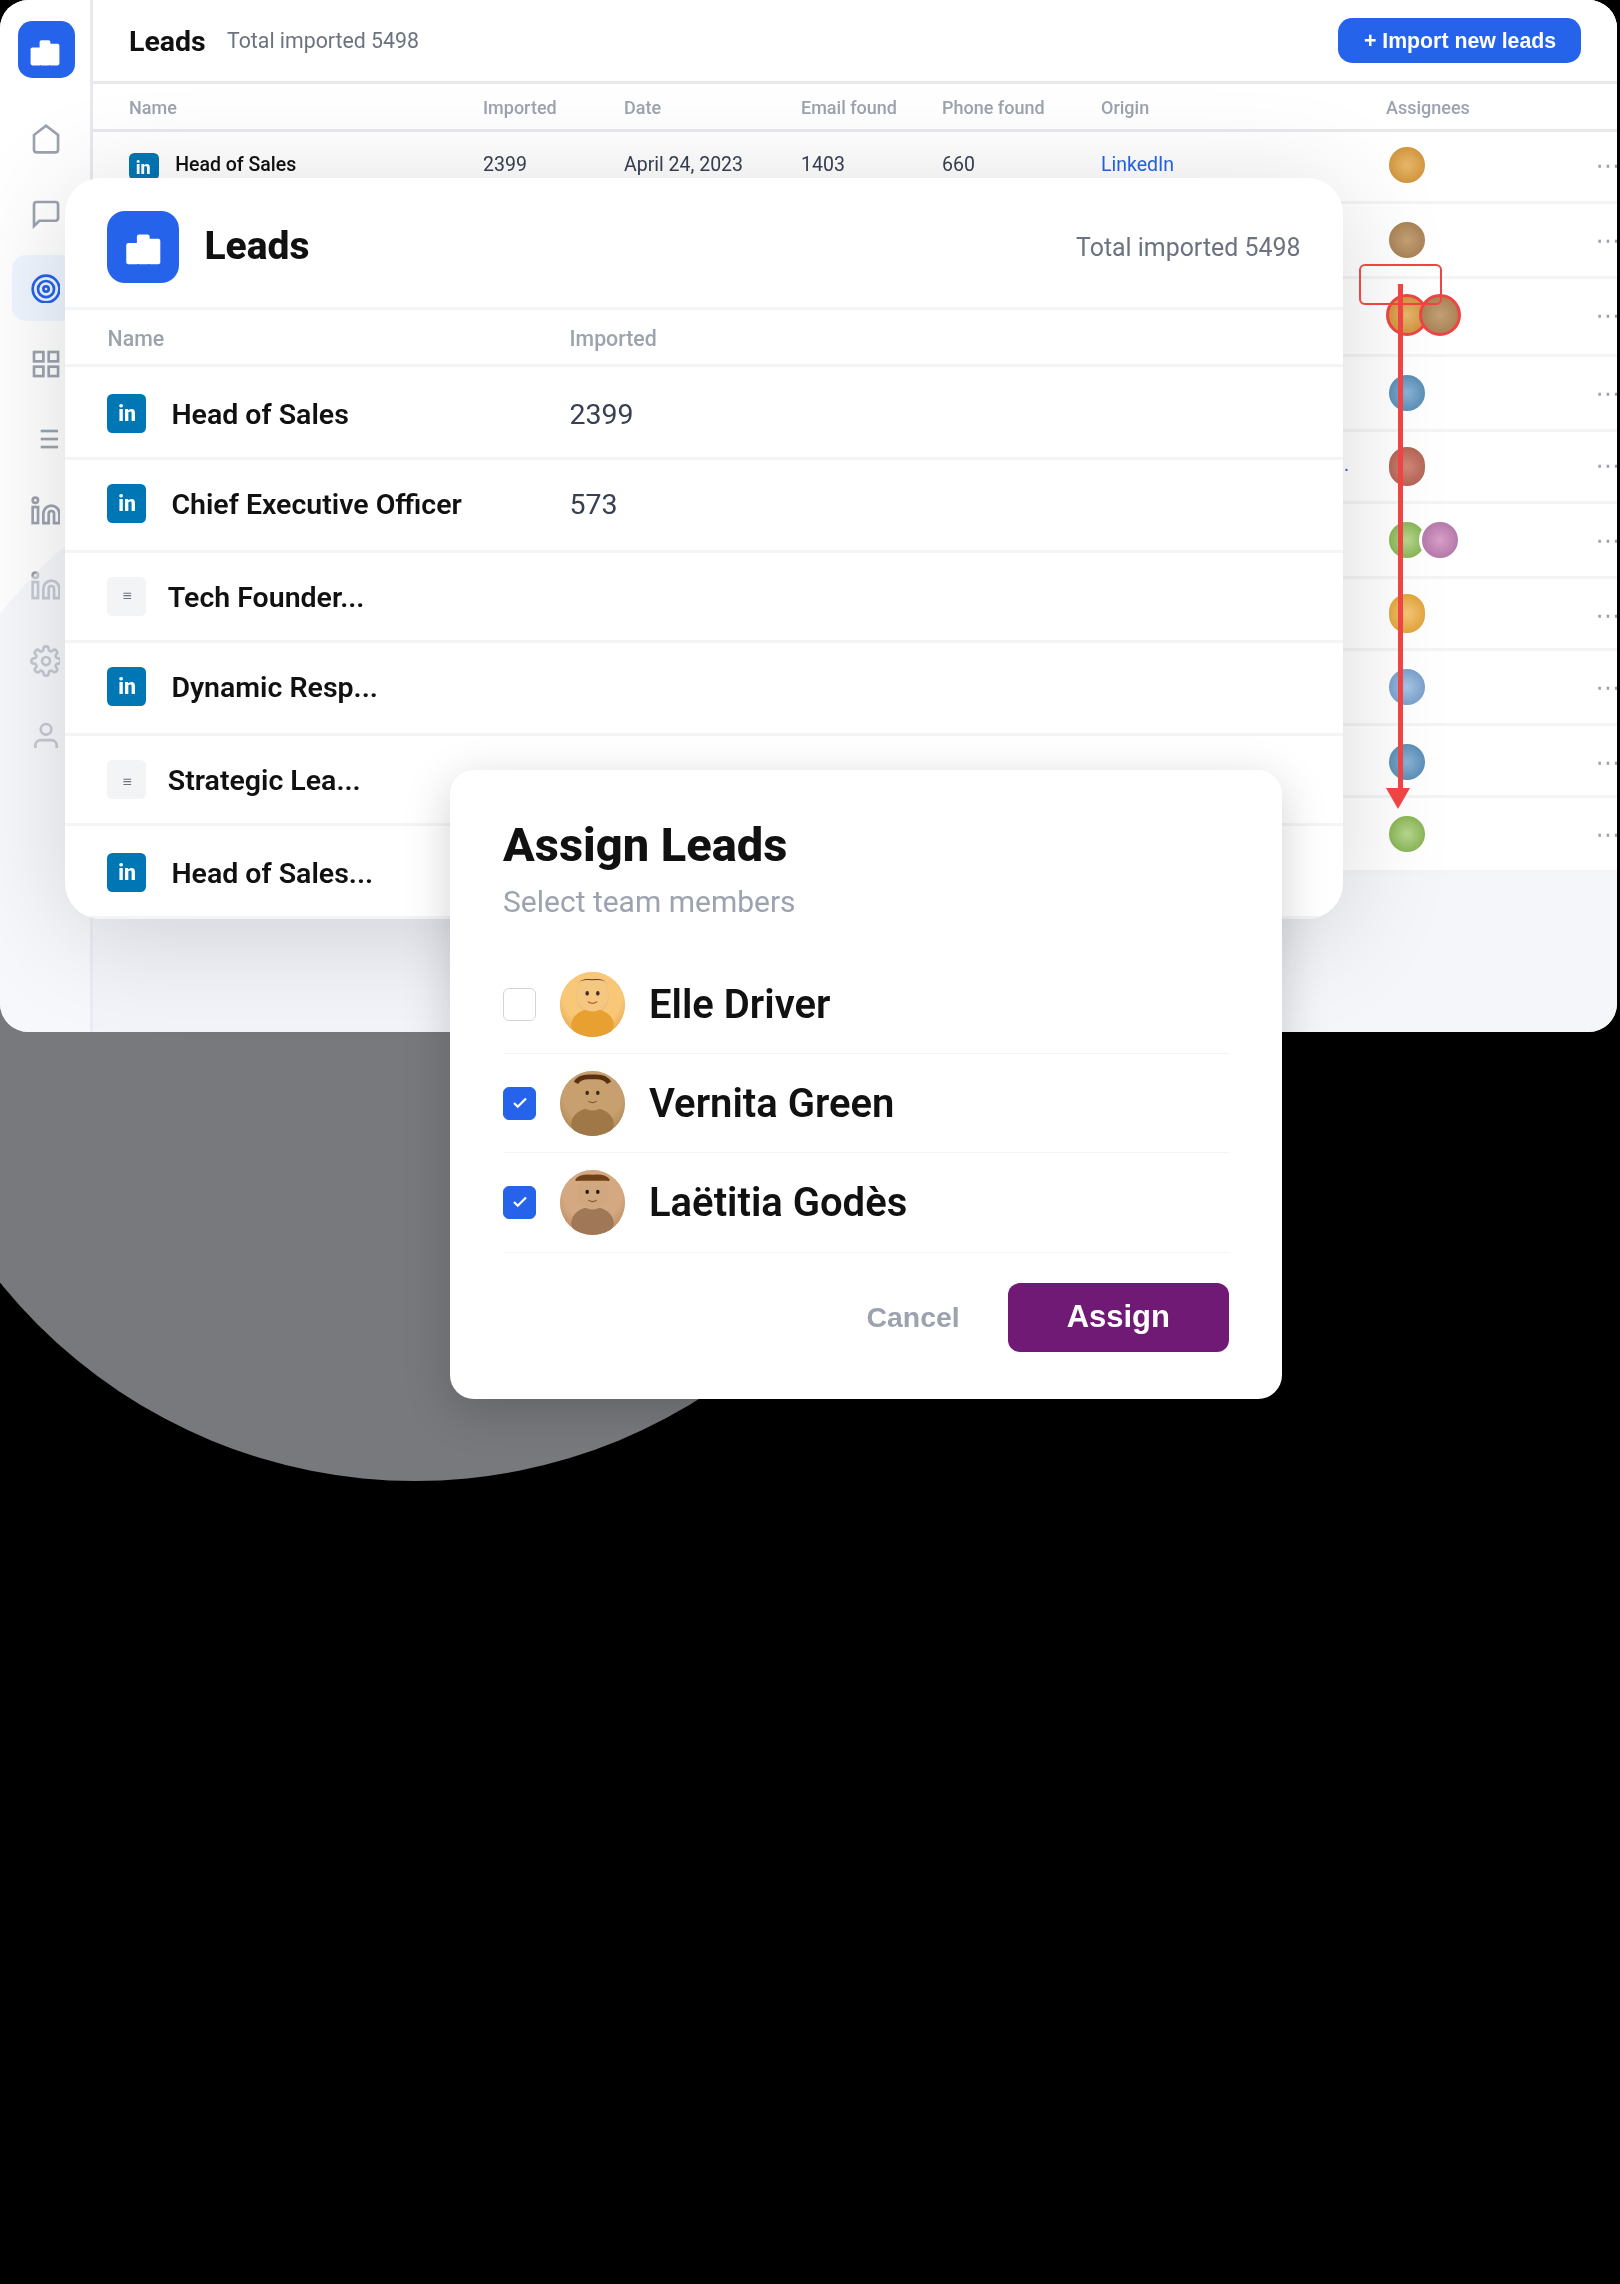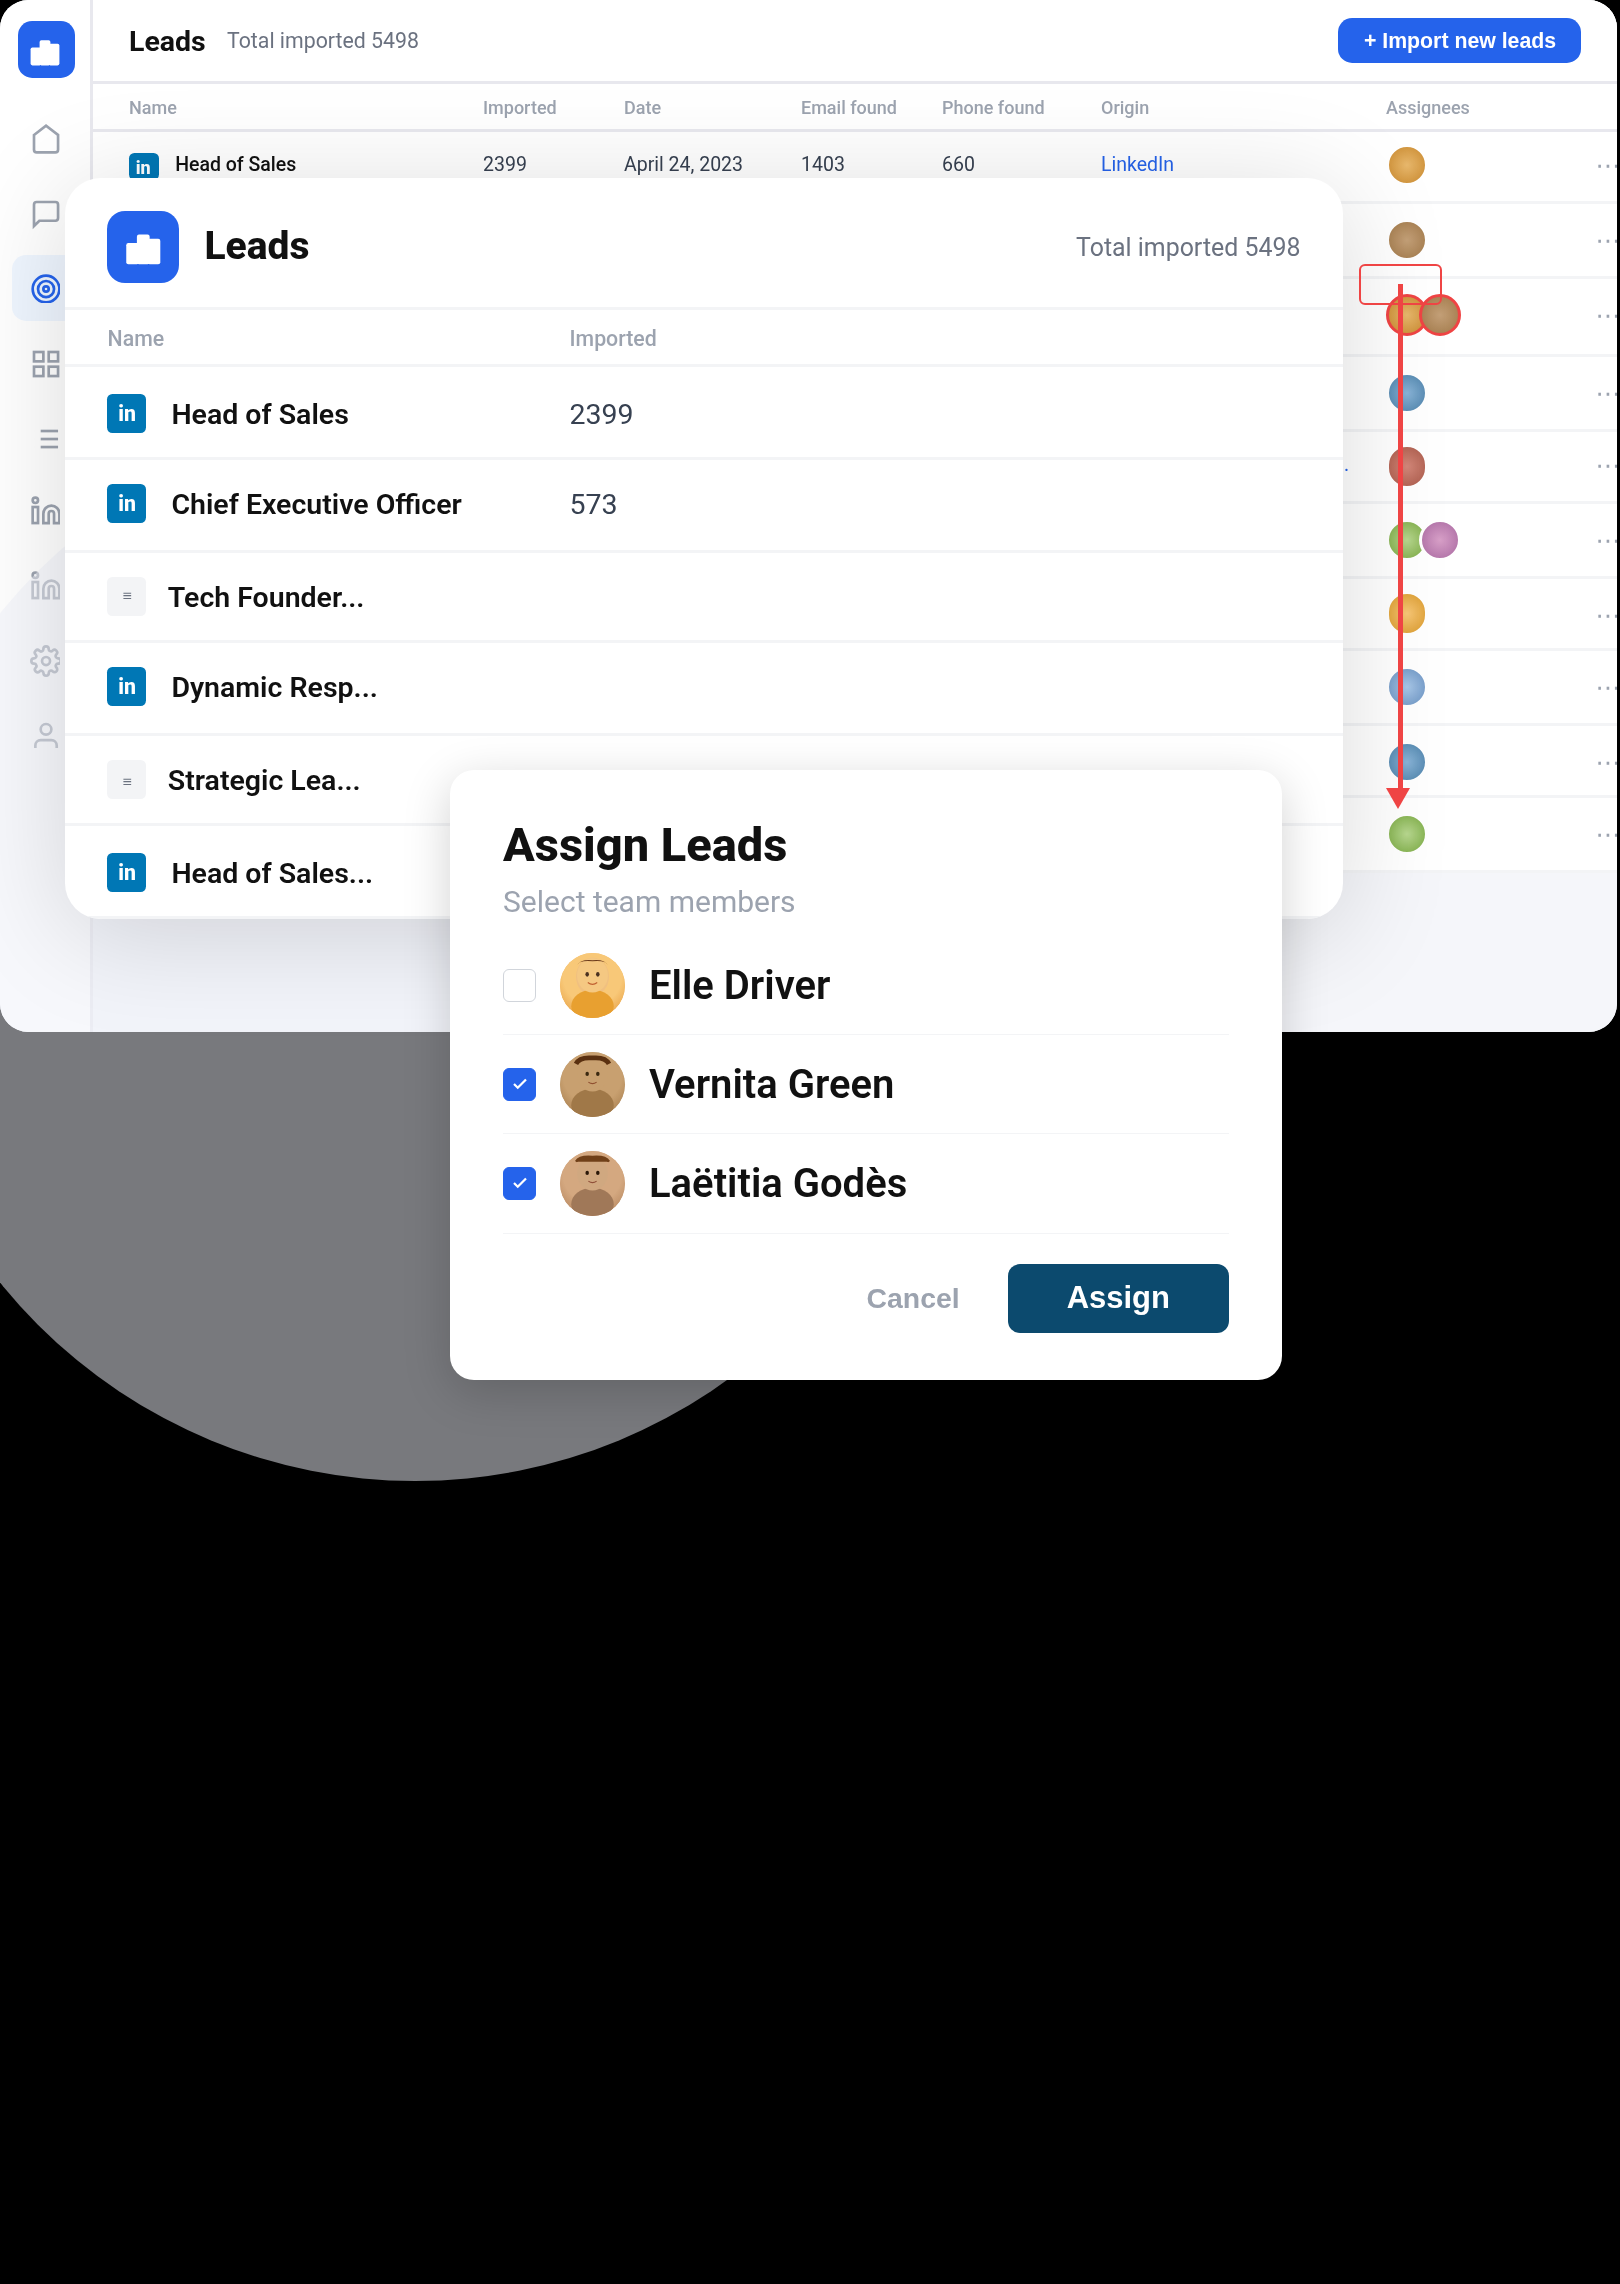--- a/index.html
+++ b/index.html
@@ -258,21 +258,21 @@
     .dialog-title {
       font-size: 47px;
       font-weight: 800;
       color: #111;
       margin-bottom: 12px;
     }
 
     .dialog-subtitle {
       font-size: 30px;
       color: #9ca3af;
-      margin-bottom: 17px;
+      margin-bottom: 36px;
     }
 
     .team-member {
       display: flex;
       align-items: center;
       gap: 24px;
       padding: 16.6px 0;
       border-bottom: 0.6px solid #f3f4f6;
     }
 
@@ -329,21 +329,21 @@
       font-size: 28.4px;
       font-weight: 600;
       color: #9ca3af;
       background: none;
       border: none;
       cursor: pointer;
       padding: 12px 24px;
     }
 
     .assign-btn {
-      background: #0c4a6e;
+      background: #701a75;
       color: #fff;
       border: none;
       border-radius: 12px;
       padding: 16.6px 59px;
       font-size: 31px;
       font-weight: 700;
       cursor: pointer;
     }
 
     

